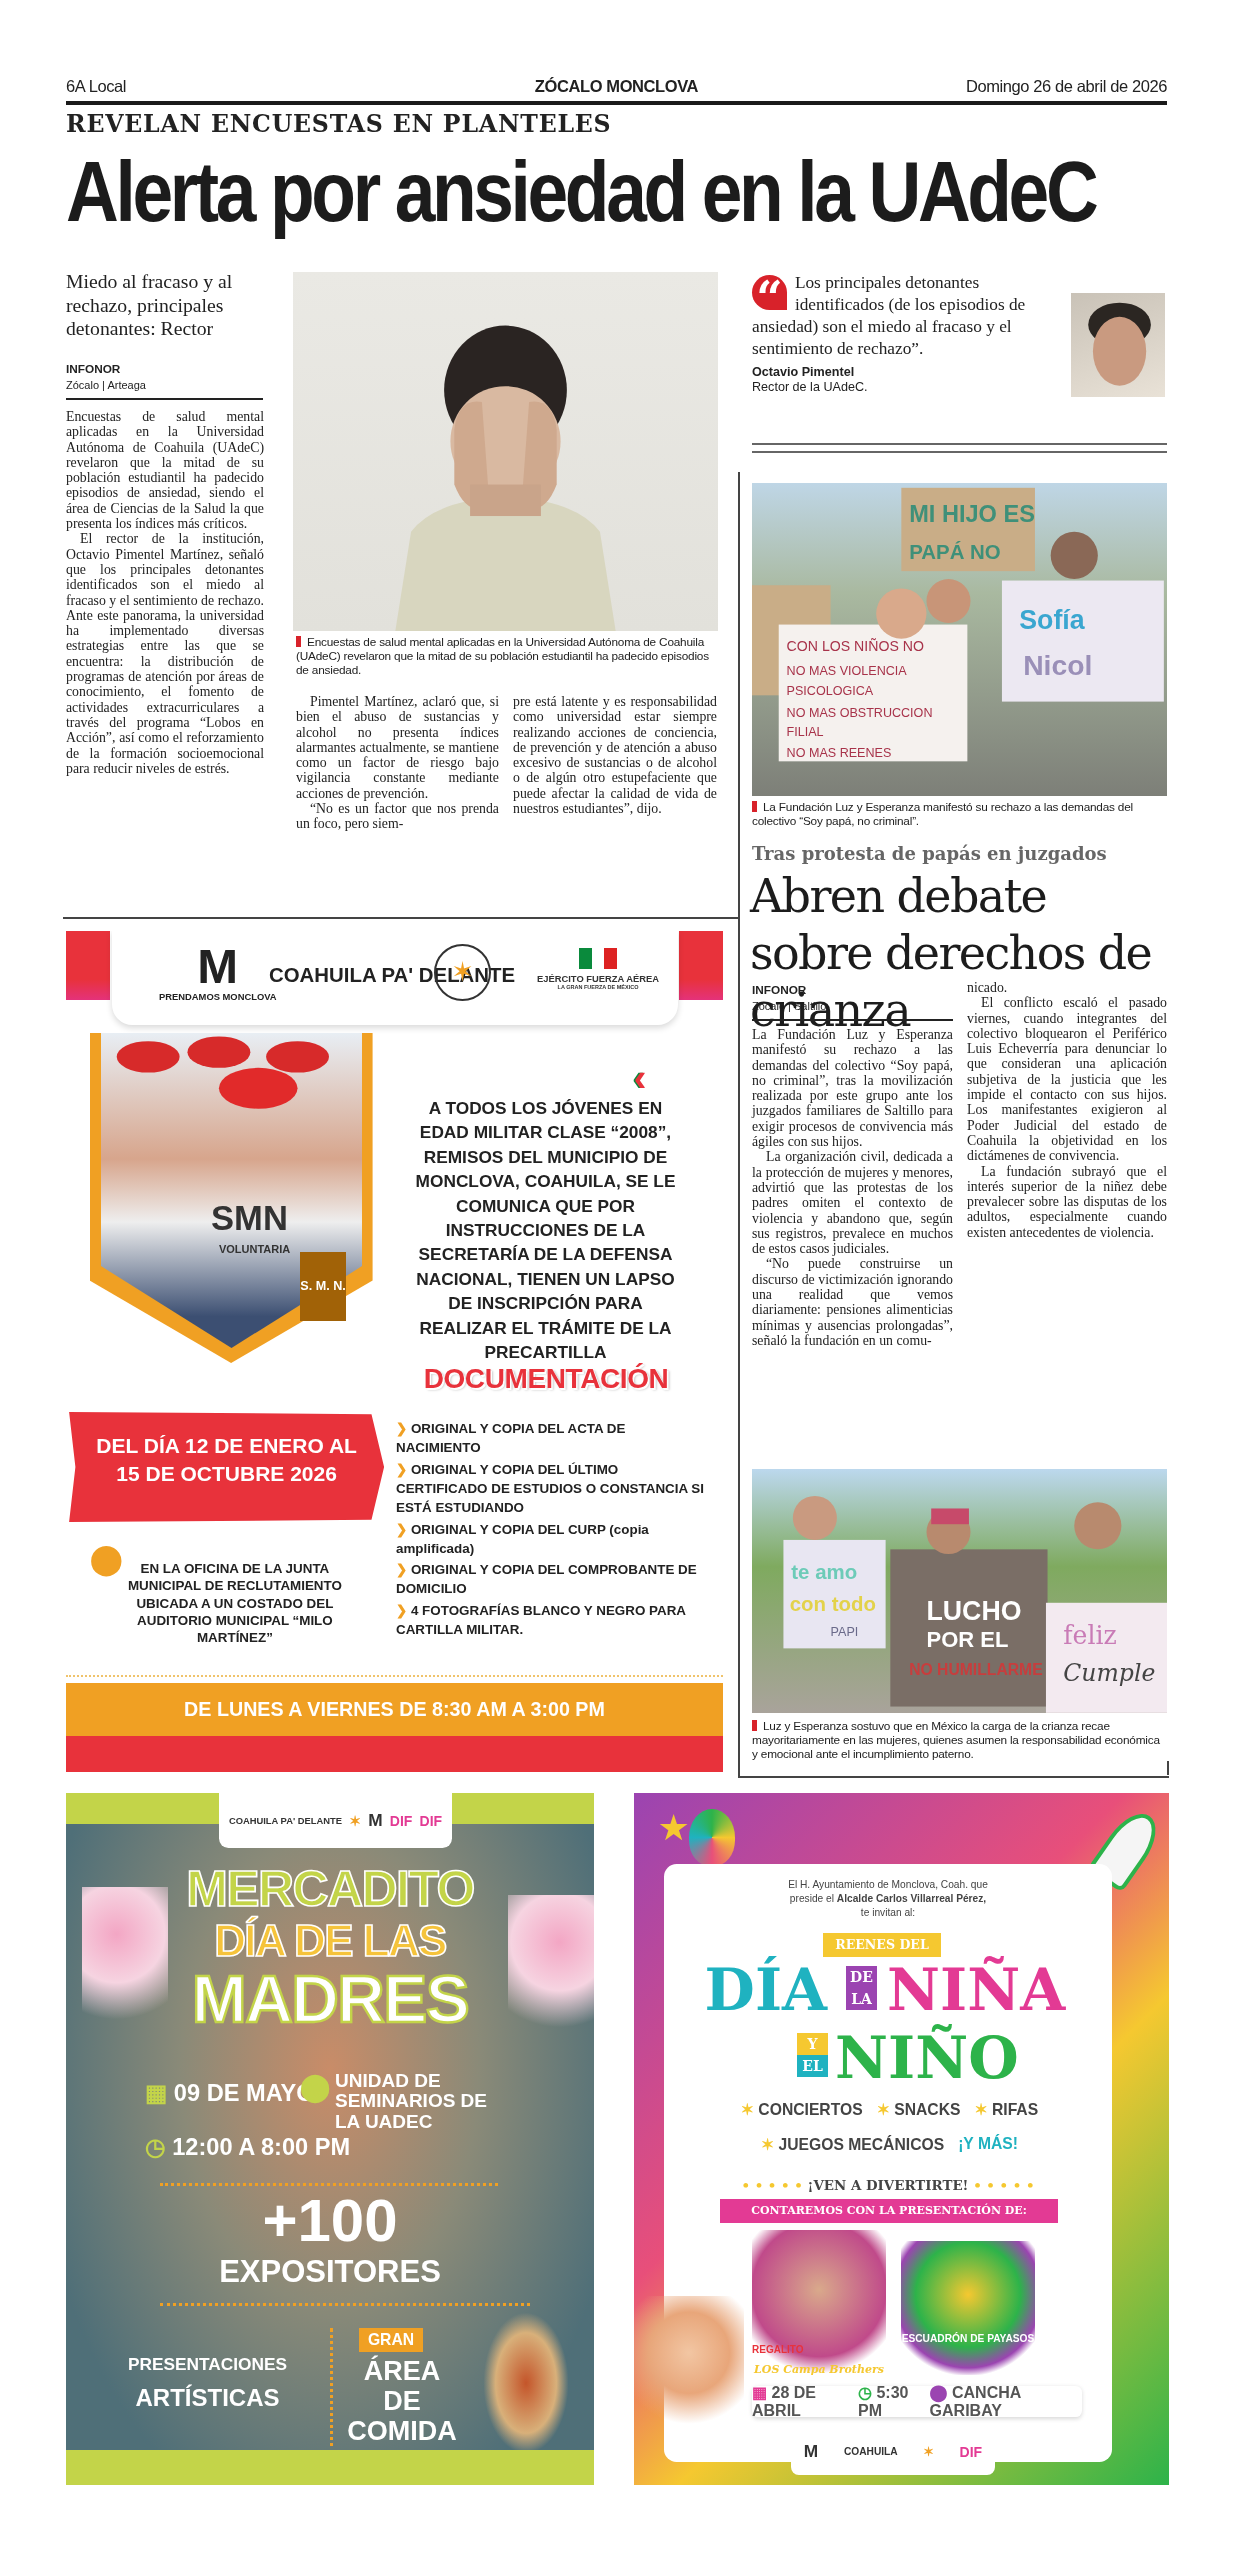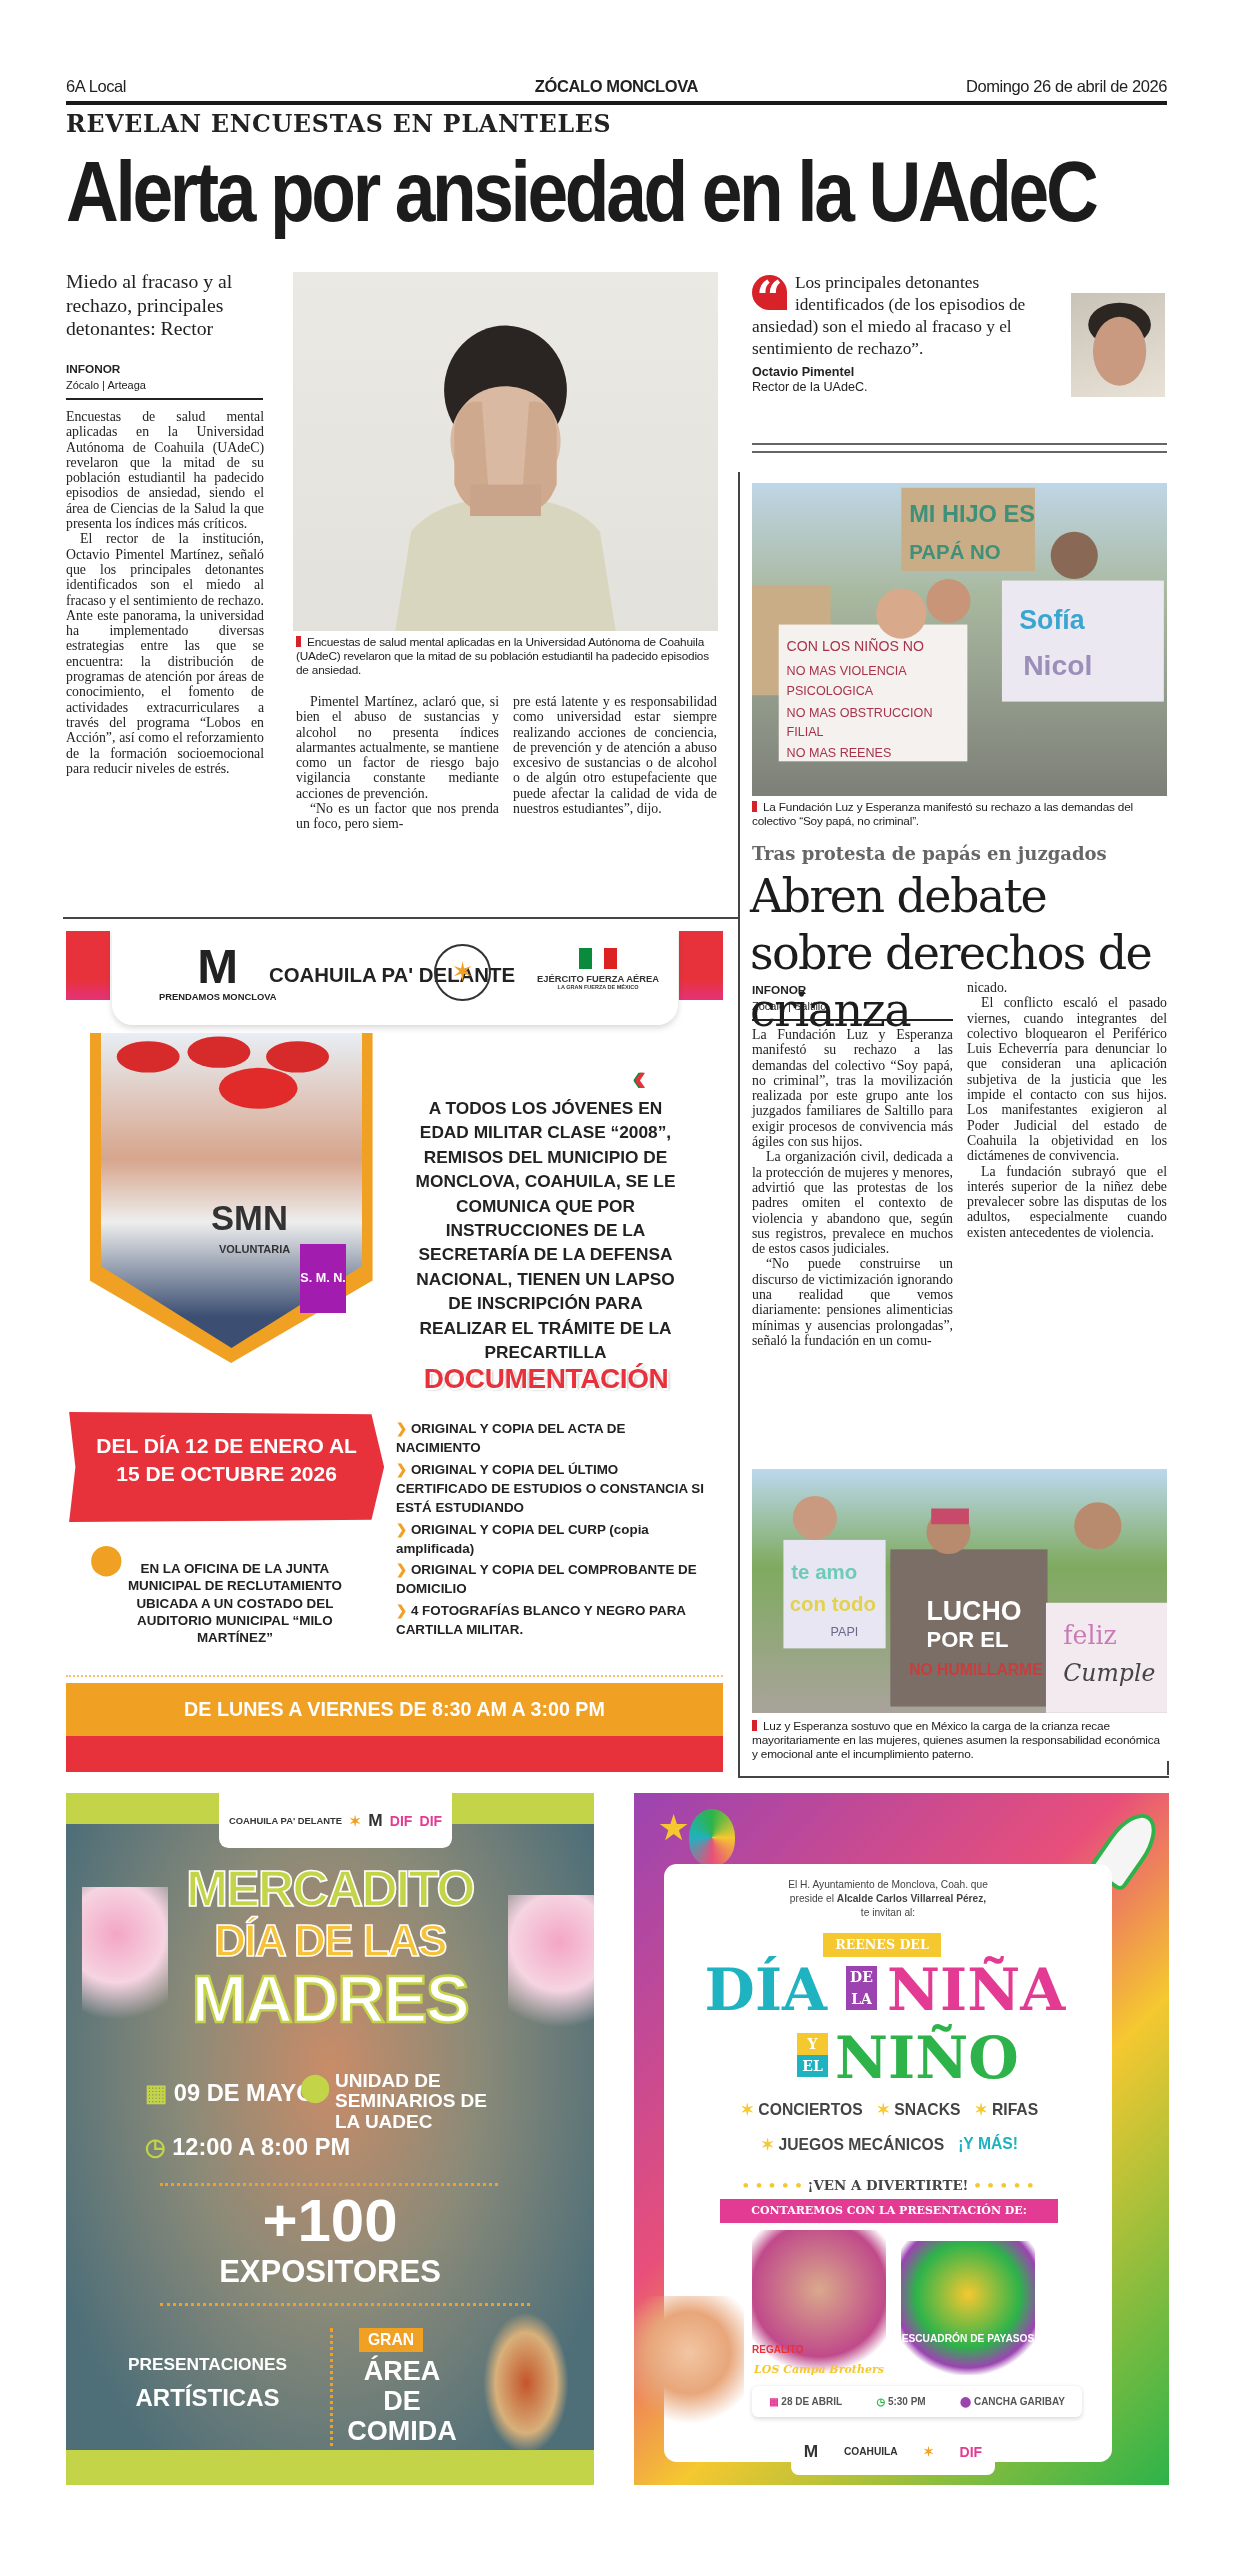--- a/index.html
+++ b/index.html
@@ -184,21 +184,21 @@
   <div class="abs" style="left:35px;top:102px;width:261px;height:315px;background:linear-gradient(180deg,#e8eef4 0%,#d7a58c 40%,#eee 60%,#3c4f72 90%);clip-path:polygon(0 0,100% 0,100% 74%,50% 100%,0 74%)">
     <svg width="261" height="315" viewBox="0 0 332 400">
       <ellipse cx="60" cy="30" rx="40" ry="20" fill="#d72a2a"></ellipse>
       <ellipse cx="150" cy="24" rx="40" ry="20" fill="#d72a2a"></ellipse>
       <ellipse cx="250" cy="30" rx="40" ry="20" fill="#d72a2a"></ellipse>
       <ellipse cx="200" cy="70" rx="50" ry="26" fill="#e12a2a"></ellipse>
       <text x="140" y="250" font-family="Liberation Sans,sans-serif" font-weight="bold" font-size="44" fill="#333">SMN</text>
       <text x="150" y="280" font-family="Liberation Sans,sans-serif" font-weight="bold" font-size="14" fill="#333">VOLUNTARIA</text>
     </svg>
   </div>
-  <div class="abs lbl-white" style="left:234px;top:313px;width:46px;height:69px;background:#a21caf;text-align:center;line-height:69px;font-size:12.6px">S. M. N.</div>
+  <div class="abs lbl-white" style="left:234px;top:321px;width:46px;height:69px;background:#a16207;text-align:center;line-height:69px;font-size:12.6px">S. M. N.</div>
 
   <div class="abs" style="left:566px;top:126px;font-family:'Liberation Sans',sans-serif;font-weight:bold;font-size:38px;letter-spacing:-11px"><span style="color:#0a8a3c">‹</span><span style="color:#e8323b">‹</span></div>
   <div class="abs" style="left:338px;top:165px;width:283px;text-align:center;font-family:'Liberation Sans',sans-serif;font-weight:bold;font-size:17.3px;line-height:24.4px;color:#222">A TODOS LOS JÓVENES EN EDAD MILITAR CLASE “2008”, REMISOS DEL MUNICIPIO DE MONCLOVA, COAHUILA, SE LE COMUNICA QUE POR INSTRUCCIONES DE LA SECRETARÍA DE LA DEFENSA NACIONAL, TIENEN UN LAPSO DE INSCRIPCIÓN PARA REALIZAR EL TRÁMITE DE LA PRECARTILLA</div>
   <div class="abs" style="left:315px;top:432px;width:330px;text-align:center;font-family:'Liberation Sans',sans-serif;font-weight:bold;font-size:28px;color:#e8323b;letter-spacing:-0.4px;text-shadow:1.6px 1.6px 0 #fff,2.4px 2.4px 2.4px rgba(0,0,0,.25)">DOCUMENTACIÓN</div>
   <div class="abs lbl-white" style="left:3.1px;top:481px;width:315px;height:110px;background:#e8323b;clip-path:polygon(0 0,96% 2%,100% 50%,96% 98%,0 100%,2% 50%);text-align:center;font-size:21px;line-height:28px;padding:20.4px 23.6px 0">DEL DÍA 12 DE ENERO AL 15 DE OCTUBRE 2026</div>
   <div class="abs" style="left:23.6px;top:610px;color:#f0a023;font-size:30px">⬤</div>
   <div class="abs" style="left:23.6px;top:629px;width:267px;text-align:center;font-family:'Liberation Sans',sans-serif;font-weight:bold;font-size:13.4px;line-height:17.3px;color:#222;padding-left:23.6px">EN LA OFICINA DE LA JUNTA MUNICIPAL DE RECLUTAMIENTO UBICADA A UN COSTADO DEL AUDITORIO MUNICIPAL “MILO MARTÍNEZ”</div>
   <div class="abs" style="left:330px;top:488px;width:315px;font-family:'Liberation Sans',sans-serif;font-weight:bold;font-size:13.4px;line-height:19px;color:#222">
     <div style="margin-bottom:3.1px"><span style="color:#f0a023">❯ </span><span>ORIGINAL Y COPIA DEL ACTA DE NACIMIENTO</span></div>
     <div style="margin-bottom:3.1px"><span style="color:#f0a023">❯ </span><span>ORIGINAL Y COPIA DEL ÚLTIMO CERTIFICADO DE ESTUDIOS O CONSTANCIA SI ESTÁ ESTUDIANDO</span></div>
@@ -276,21 +276,21 @@
   <div class="abs" style="left:30px;top:384px;width:448px;text-align:center;font-family:'DejaVu Serif',serif;font-weight:bold;font-size:13.4px;color:#444"><span style="color:#f5c830">• • • • • </span><span>¡VEN A DIVERTIRTE!</span><span style="color:#f5c830"> • • • • •</span></div>
   <div class="abs lbl-white" style="left:86px;top:406px;width:338px;height:23.6px;background:#e33a94;text-align:center;line-height:23.6px;font-family:'DejaVu Serif',serif;font-size:11px">CONTAREMOS CON LA PRESENTACIÓN DE:</div>
   <div class="abs" style="left:118px;top:437px;width:134px;height:149px;background:radial-gradient(circle at 50% 40%,#d9a98b 0%,#c04a8a 60%,transparent 75%)">
     <div style="position:absolute;bottom:23.6px;width:100%;text-align:left;font-family:'Liberation Sans',sans-serif;font-weight:bold;font-size:10px;color:#e8323b">REGALITO</div>
     <div style="position:absolute;bottom:3.1px;width:100%;text-align:center;font-family:'DejaVu Serif',serif;font-style:italic;font-weight:bold;font-size:11px;color:#f5c830">LOS Campa Brothers</div>
   </div>
   <div class="abs" style="left:267px;top:448px;width:134px;height:134px;background:radial-gradient(circle at 50% 40%,#f5c830 0%,#2db34a 50%,#9b44b1 70%,transparent 78%)">
     <div style="position:absolute;bottom:31px;width:100%;text-align:center;font-family:'Liberation Sans',sans-serif;font-weight:bold;font-size:10.2px;color:#fff">ESCUADRÓN DE PAYASOS</div>
   </div>
   <div class="abs" style="left:0;top:503px;width:110px;height:142px;background:radial-gradient(circle at 50% 40%,#f2c6a3 0%,#e8a67a 40%,transparent 70%)"></div>
-  <div class="abs" style="left:118px;top:593px;width:330px;height:31px;background:#fff;border-radius:6.3px;box-shadow:0 1.6px 4.7px rgba(0,0,0,.15);font-family:'Liberation Sans',sans-serif;font-weight:bold;font-size:10px;color:#555;display:flex;align-items:center;justify-content:space-around">
+  <div class="abs" style="left:118px;top:593px;width:330px;height:31px;background:#fff;border-radius:6.3px;box-shadow:0 1.6px 4.7px rgba(0,0,0,.15);font-family:'Liberation Sans',sans-serif;font-weight:bold;font-size:16px;color:#555;display:flex;align-items:center;justify-content:space-around">
     <span><span style="color:#e33a94">▦ </span><span>28 DE ABRIL</span></span>
     <span><span style="color:#2db34a">◷ </span><span>5:30 PM</span></span>
     <span><span style="color:#9b44b1">⬤ </span><span>CANCHA GARIBAY</span></span>
   </div>
   <div class="abs" style="left:157px;top:635px;width:204px;height:47px;background:#fff;border-radius:7.9px;display:flex;align-items:center;justify-content:space-around;font-family:'Liberation Sans',sans-serif;font-weight:bold;font-size:10.2px;color:#333">
     <span style="font-size:17.3px">M</span>
     <span>COAHUILA</span>
     <span style="color:#f0a023;font-size:12.6px">✶</span>
     <span style="color:#e33a94;font-size:14px">DIF</span>
   </div>

